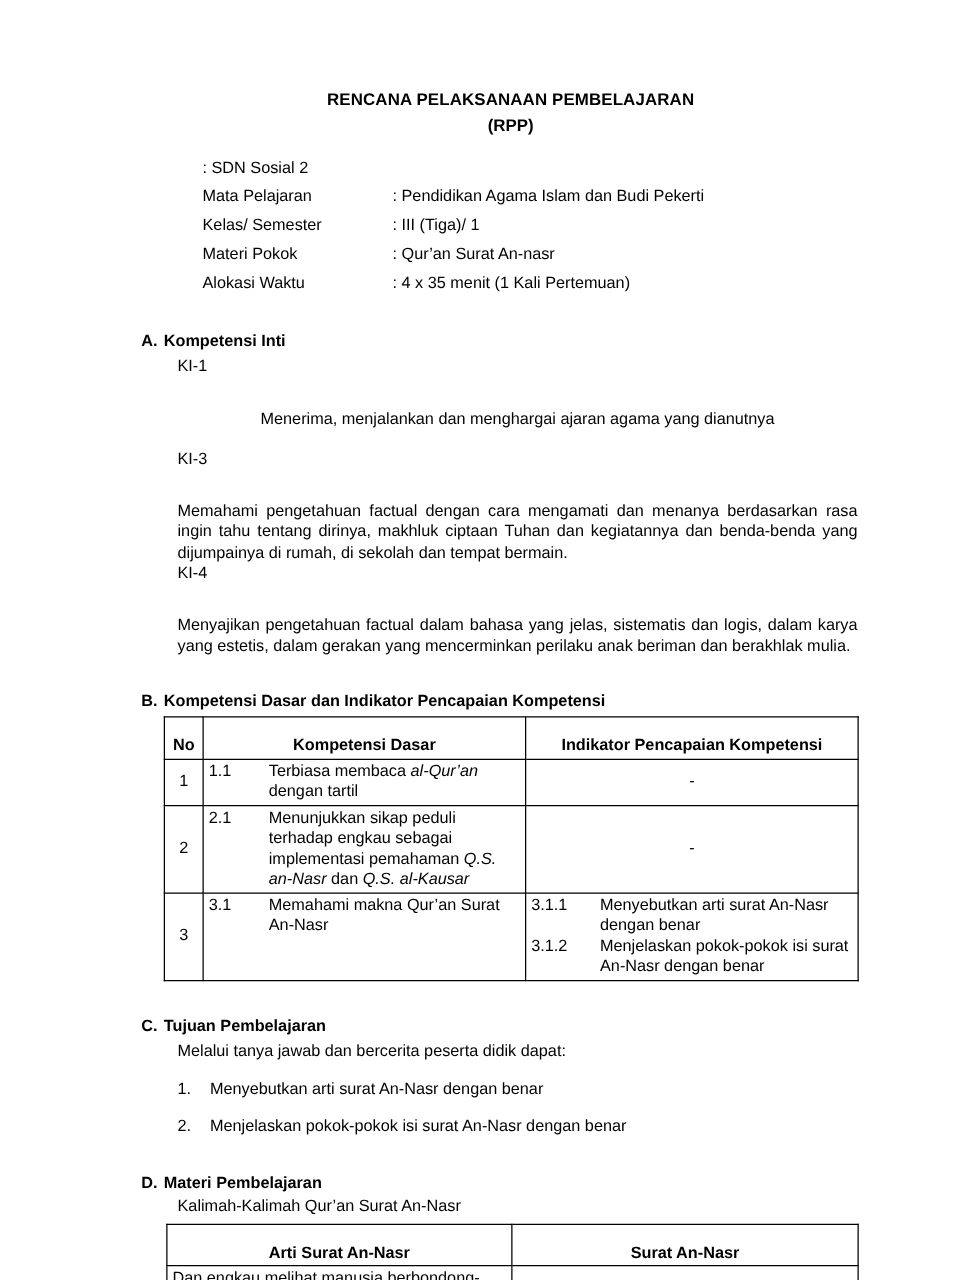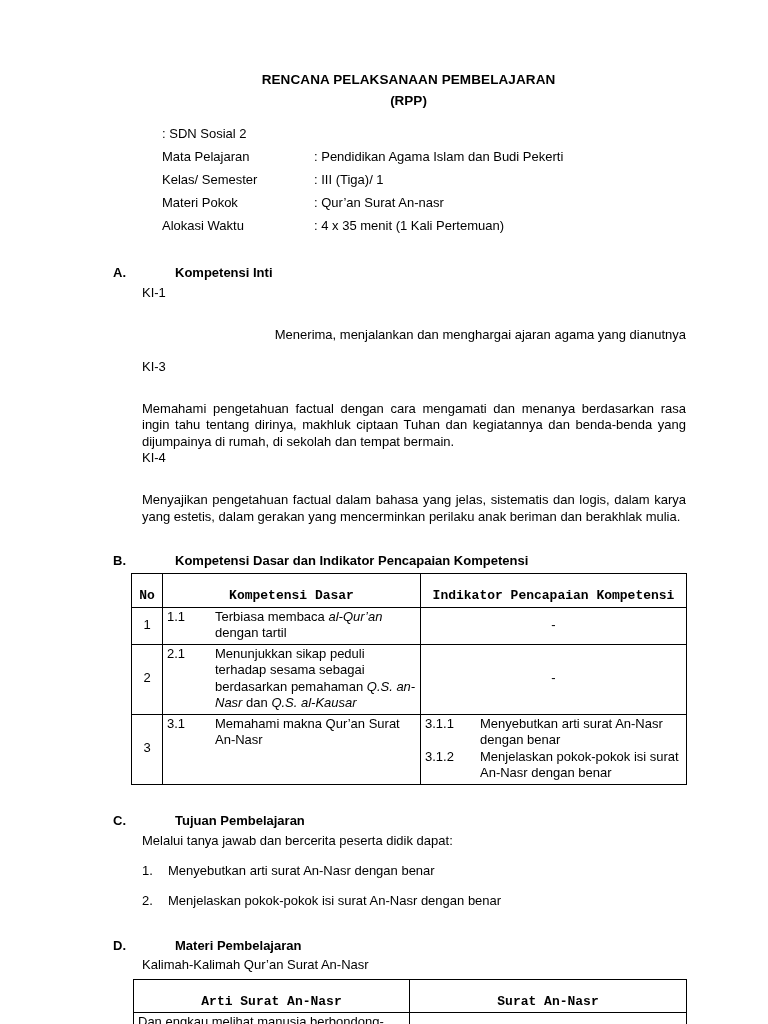--- a/index.html
+++ b/index.html
@@ -49,55 +49,54 @@
   .meta-value { flex: 1 1 auto; }
 
   
   .section {
     display: flex;
     font-weight: bold;
     font-size: 13px;
     margin-top: 28px;
   }
   .section-letter { width: 18px; flex: 0 0 18px; }
-  .section-title { flex: 1 1 auto; margin-left: 44px; }
+  .section-title { flex: 1 1 auto; }
 
   
   .ki-list { margin: 5px 0 0 29px; }
   .ki-row {
     display: flex;
     font-size: 13px;
     line-height: 16.5px;
     text-align: justify;
     flex-direction: column;
   }
   .ki-row.gap { margin-top: 15px; }
   .ki-key { width: 42px; flex: 0 0 42px; }
   .ki-text { flex: 1 1 auto; text-align: justify; }
-  .ki-text.nojust { text-align: right; }
+  .ki-text.nojust { text-align: center; }
 
   
   table.doc-table {
     border-collapse: collapse;
     table-layout: fixed;
     font-size: 13px;
   }
   table.doc-table td, table.doc-table th {
     border: 1px solid #000;
     padding: 1px 4px 2px 4px;
     vertical-align: top;
     line-height: 16.5px;
     font-weight: normal;
   }
   table.doc-table th {
     text-align: center;
     font-weight: bold;
     vertical-align: middle;
     padding: 14px 3px 2px 3px;
-    font-family: Liberation Mono, monospace;
   }
 
   
   #kd-table {
     width: 555px;
     margin: 5px 0 0 18px;
   }
   #kd-table .c-no { width: 31px; text-align: center; vertical-align: middle; }
   #kd-table .c-kd { width: 258px; }
   #kd-table .c-ind { width: 266px; }
@@ -202,21 +201,21 @@
           </div>
         </td>
         <td class="c-ind dash">-</td>
       </tr>
 
       <tr>
         <td class="c-no">2</td>
         <td class="c-kd">
           <div class="kd-inner">
             <span class="kd-num">2.1</span>
-            <span class="kd-body"><span>Menunjukkan sikap peduli terhadap sesama sebagai berdasarkan pemahaman </span><em class="it">Q.S. an-Nasr</em><span> dan </span><em class="it">Q.S. al-Kausar</em></span>
+            <span class="kd-body"><span>Menunjukkan sikap peduli terhadap engkau sebagai implementasi pemahaman </span><em class="it">Q.S. an-Nasr</em><span> dan </span><em class="it">Q.S. al-Kausar</em></span>
           </div>
         </td>
         <td class="c-ind dash">-</td>
       </tr>
 
       <tr>
         <td class="c-no">3</td>
         <td class="c-kd">
           <div class="kd-inner">
             <span class="kd-num">3.1</span>

